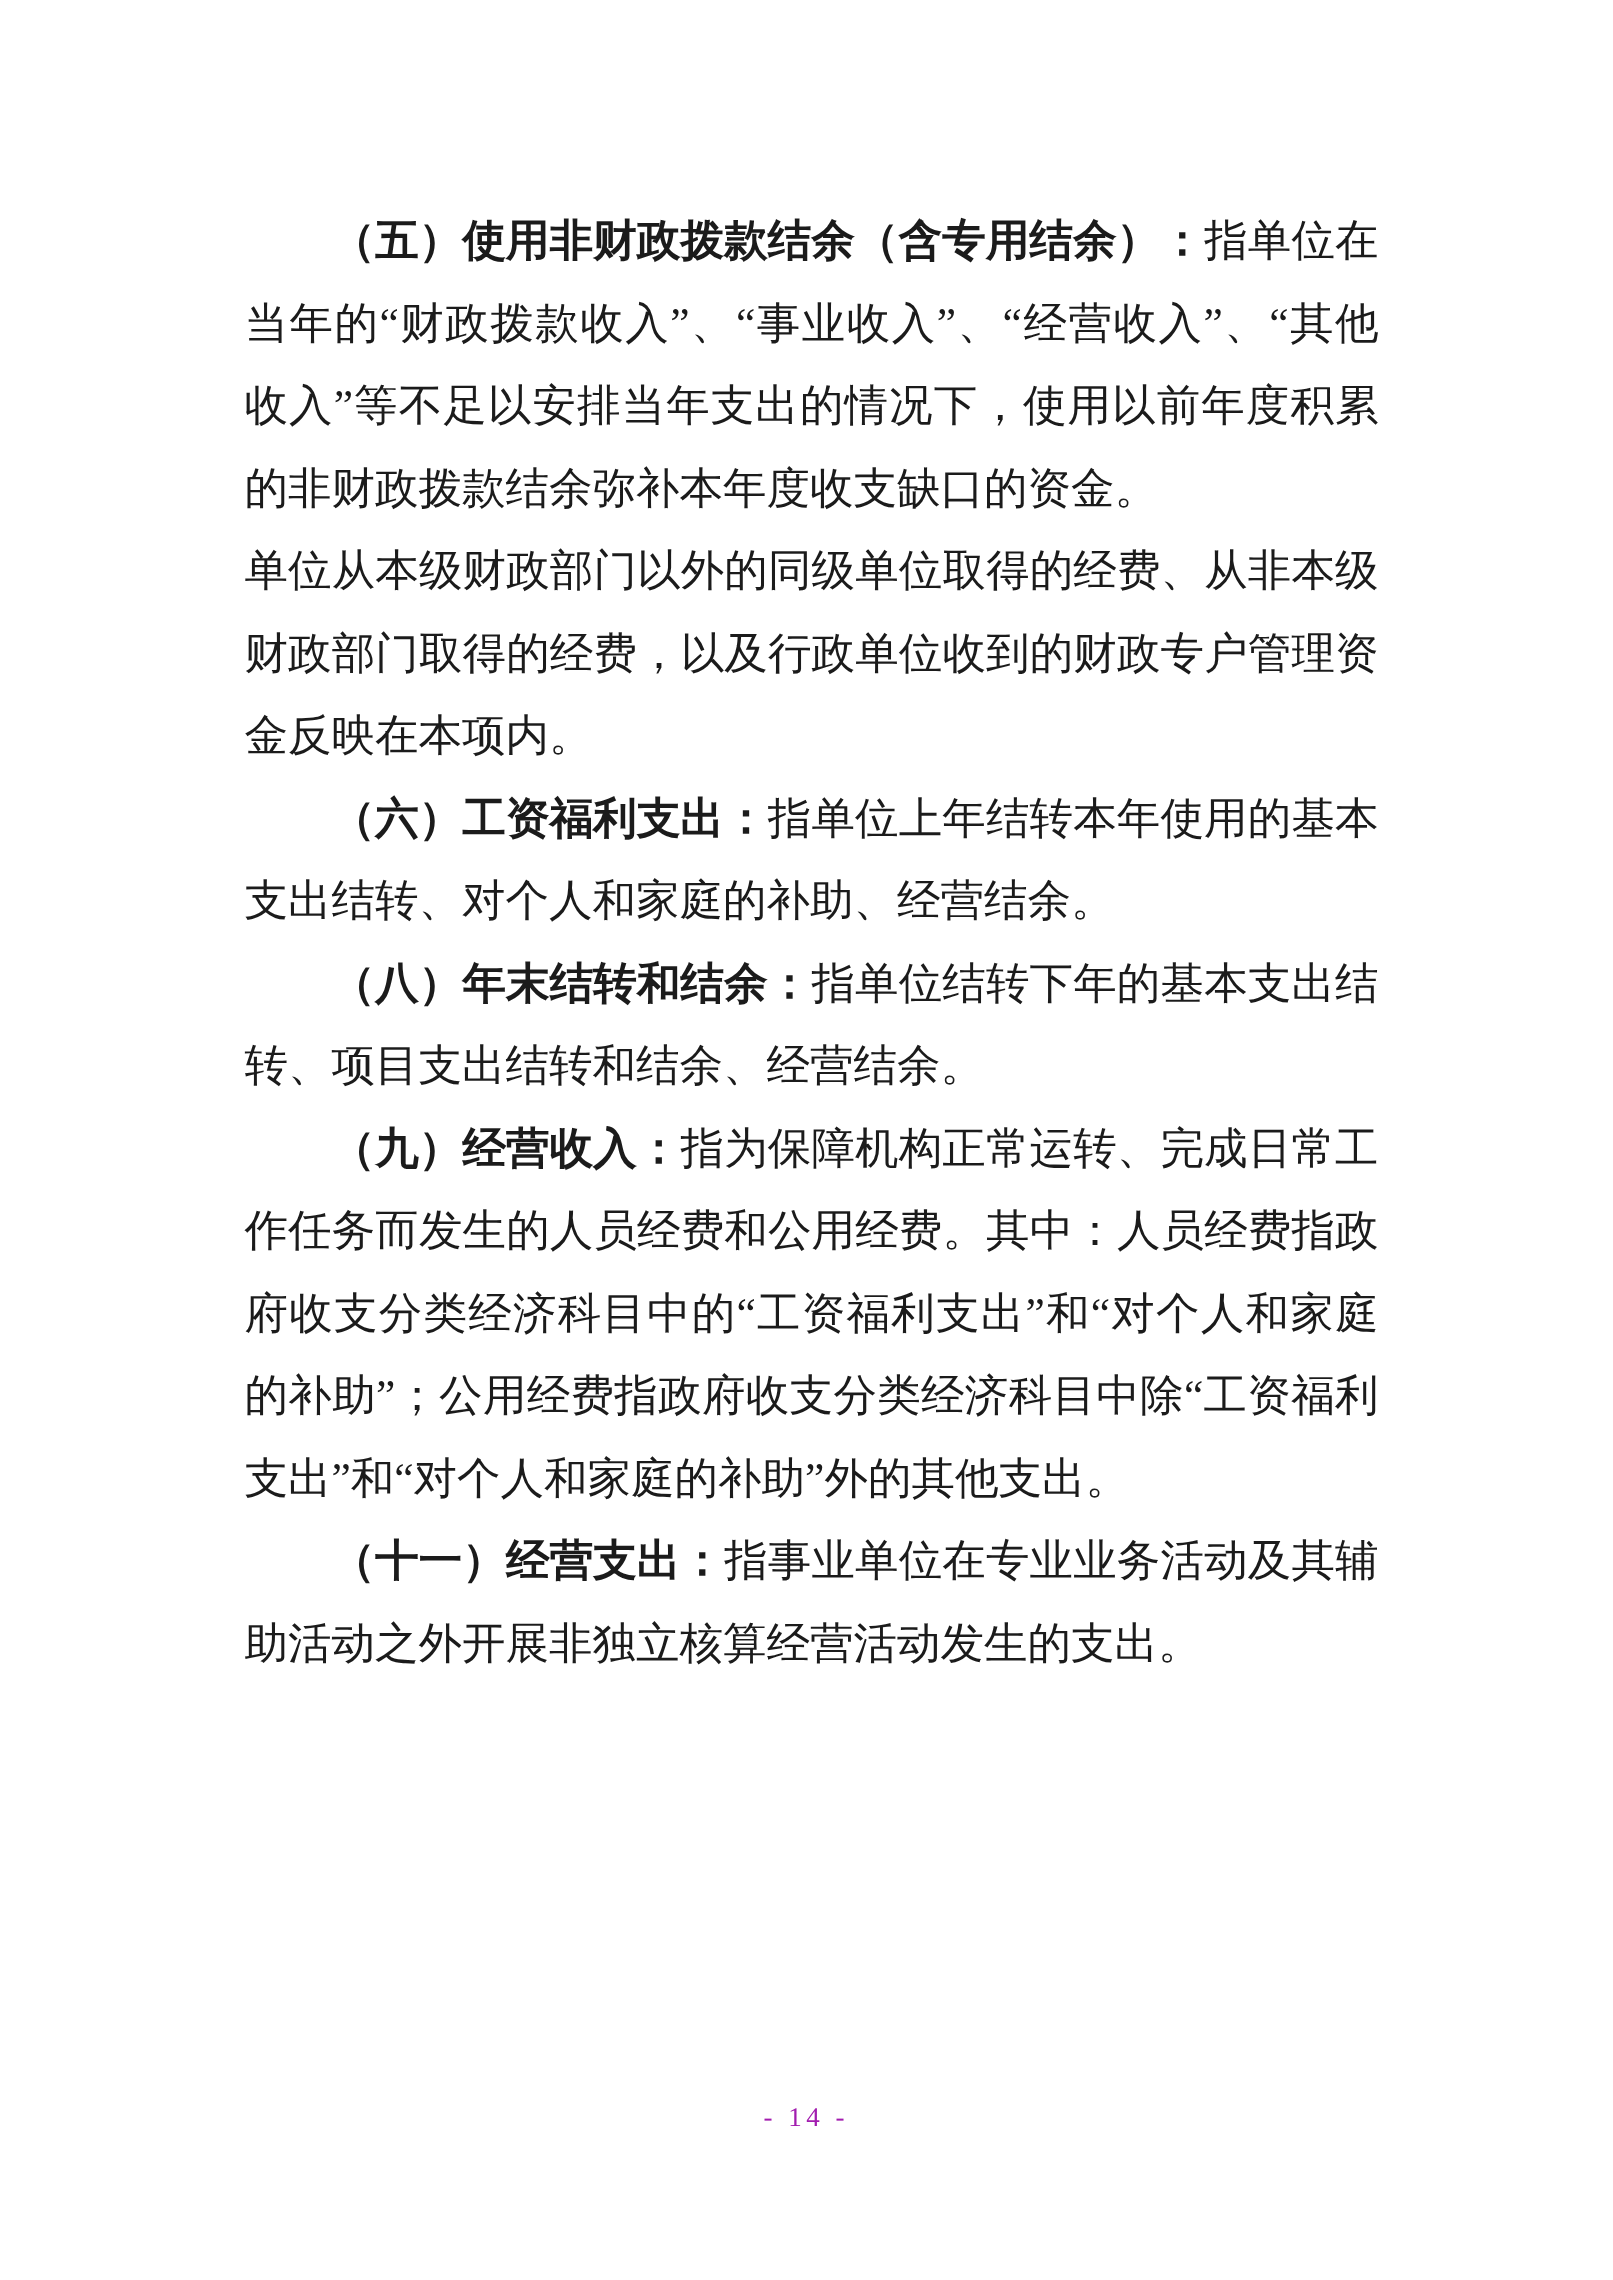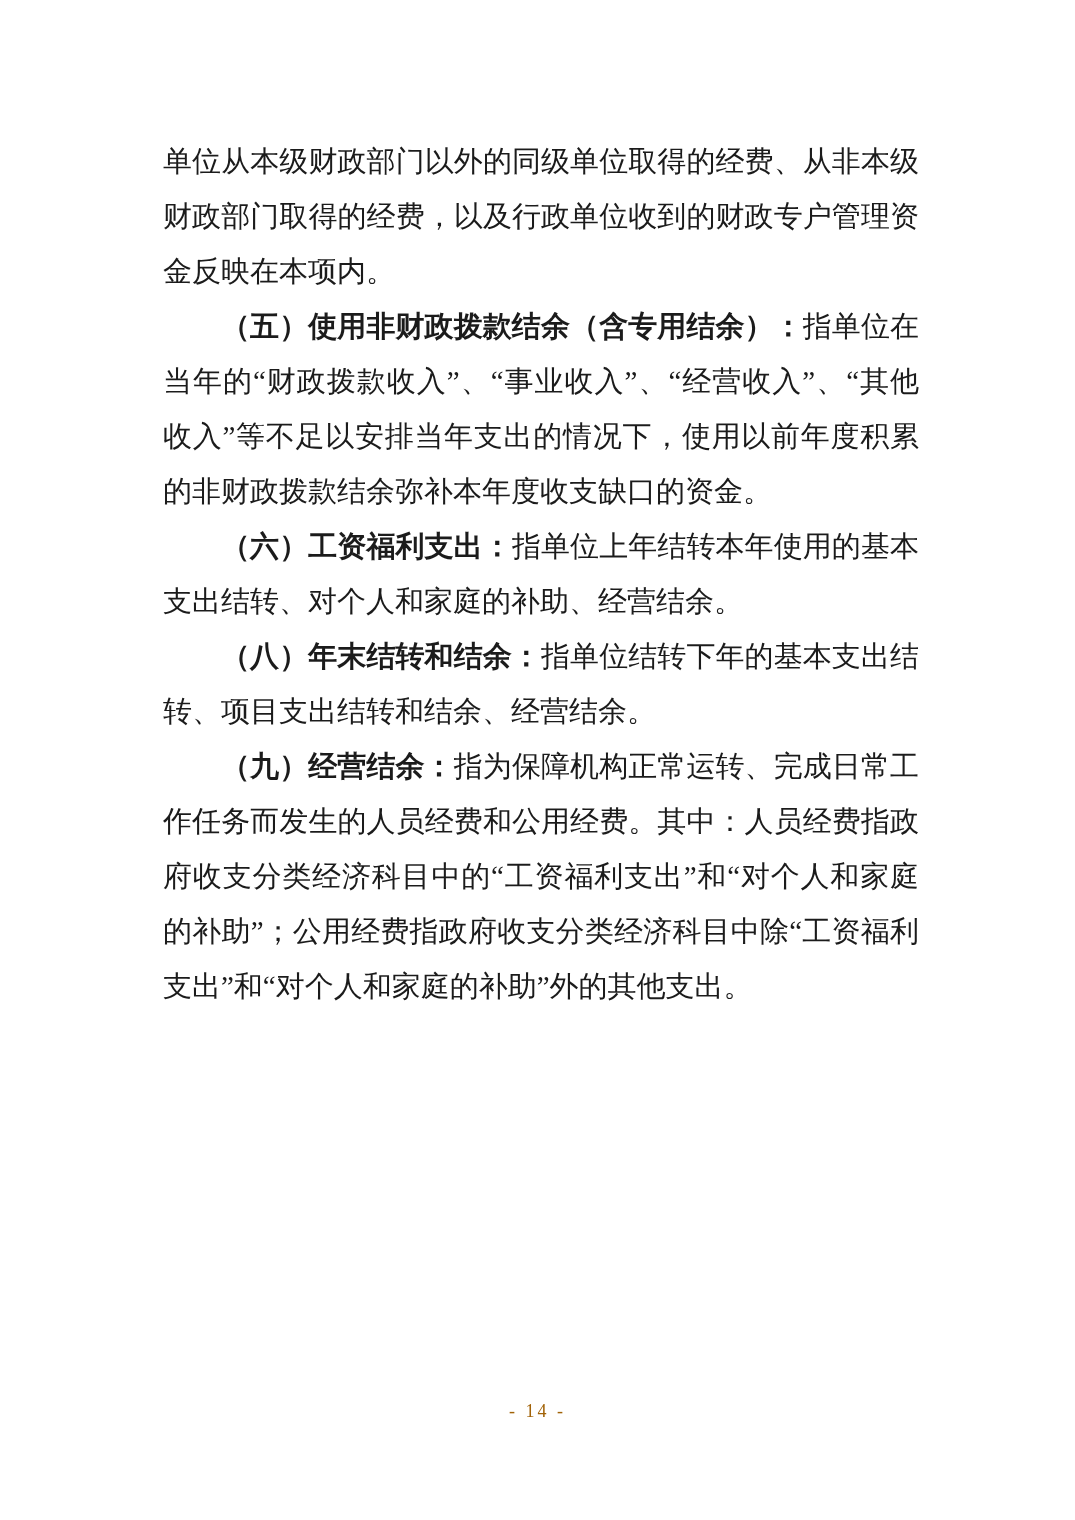--- a/index.html
+++ b/index.html
@@ -38,39 +38,40 @@
   }
   .page-number {
     position: absolute;
     top: 1396px;
     left: 0;
     width: 100%;
     text-align: center;
     font-size: 18px;
     line-height: 30px;
     letter-spacing: 3px;
-    color: #a16207;
+    color: #a21caf;
     font-family: "Liberation Serif", serif;
   }
 </style>
 </head>
 <body>
 
 <div class="page">
   <div class="content">
 
+    <p class="para indent"><span class="lead">（五）使用非财政拨款结余（含专用结余）：</span><span class="body">指单位在当年的“财政拨款收入”、“事业收入”、“经营收入”、“其他收入”等不足以安排当年支出的情况下，使用以前年度积累的非财政拨款结余弥补本年度收支缺口的资金。</span></p>
+
     <p class="para"><span class="body">单位从本级财政部门以外的同级单位取得的经费、从非本级财政部门取得的经费，以及行政单位收到的财政专户管理资金反映在本项内。</span></p>
-
-    <p class="para indent"><span class="lead">（五）使用非财政拨款结余（含专用结余）：</span><span class="body">指单位在当年的“财政拨款收入”、“事业收入”、“经营收入”、“其他收入”等不足以安排当年支出的情况下，使用以前年度积累的非财政拨款结余弥补本年度收支缺口的资金。</span></p>
 
     <p class="para indent"><span class="lead">（六）工资福利支出：</span><span class="body">指单位上年结转本年使用的基本支出结转、对个人和家庭的补助、经营结余。</span></p>
 
 
     <p class="para indent"><span class="lead">（八）年末结转和结余：</span><span class="body">指单位结转下年的基本支出结转、项目支出结转和结余、经营结余。</span></p>
 
-    <p class="para indent"><span class="lead">（九）经营结余：</span><span class="body">指为保障机构正常运转、完成日常工作任务而发生的人员经费和公用经费。其中：人员经费指政府收支分类经济科目中的“工资福利支出”和“对个人和家庭的补助”；公用经费指政府收支分类经济科目中除“工资福利支出”和“对个人和家庭的补助”外的其他支出。</span></p>
+    <p class="para indent"><span class="lead">（九）经营收入：</span><span class="body">指为保障机构正常运转、完成日常工作任务而发生的人员经费和公用经费。其中：人员经费指政府收支分类经济科目中的“工资福利支出”和“对个人和家庭的补助”；公用经费指政府收支分类经济科目中除“工资福利支出”和“对个人和家庭的补助”外的其他支出。</span></p>
 
 
+    <p class="para indent"><span class="lead">（十一）经营支出：</span><span class="body">指事业单位在专业业务活动及其辅助活动之外开展非独立核算经营活动发生的支出。</span></p>
 
   </div>
 
   <div class="page-number">- 14 -</div>
 </div>
 
 </body></html>

